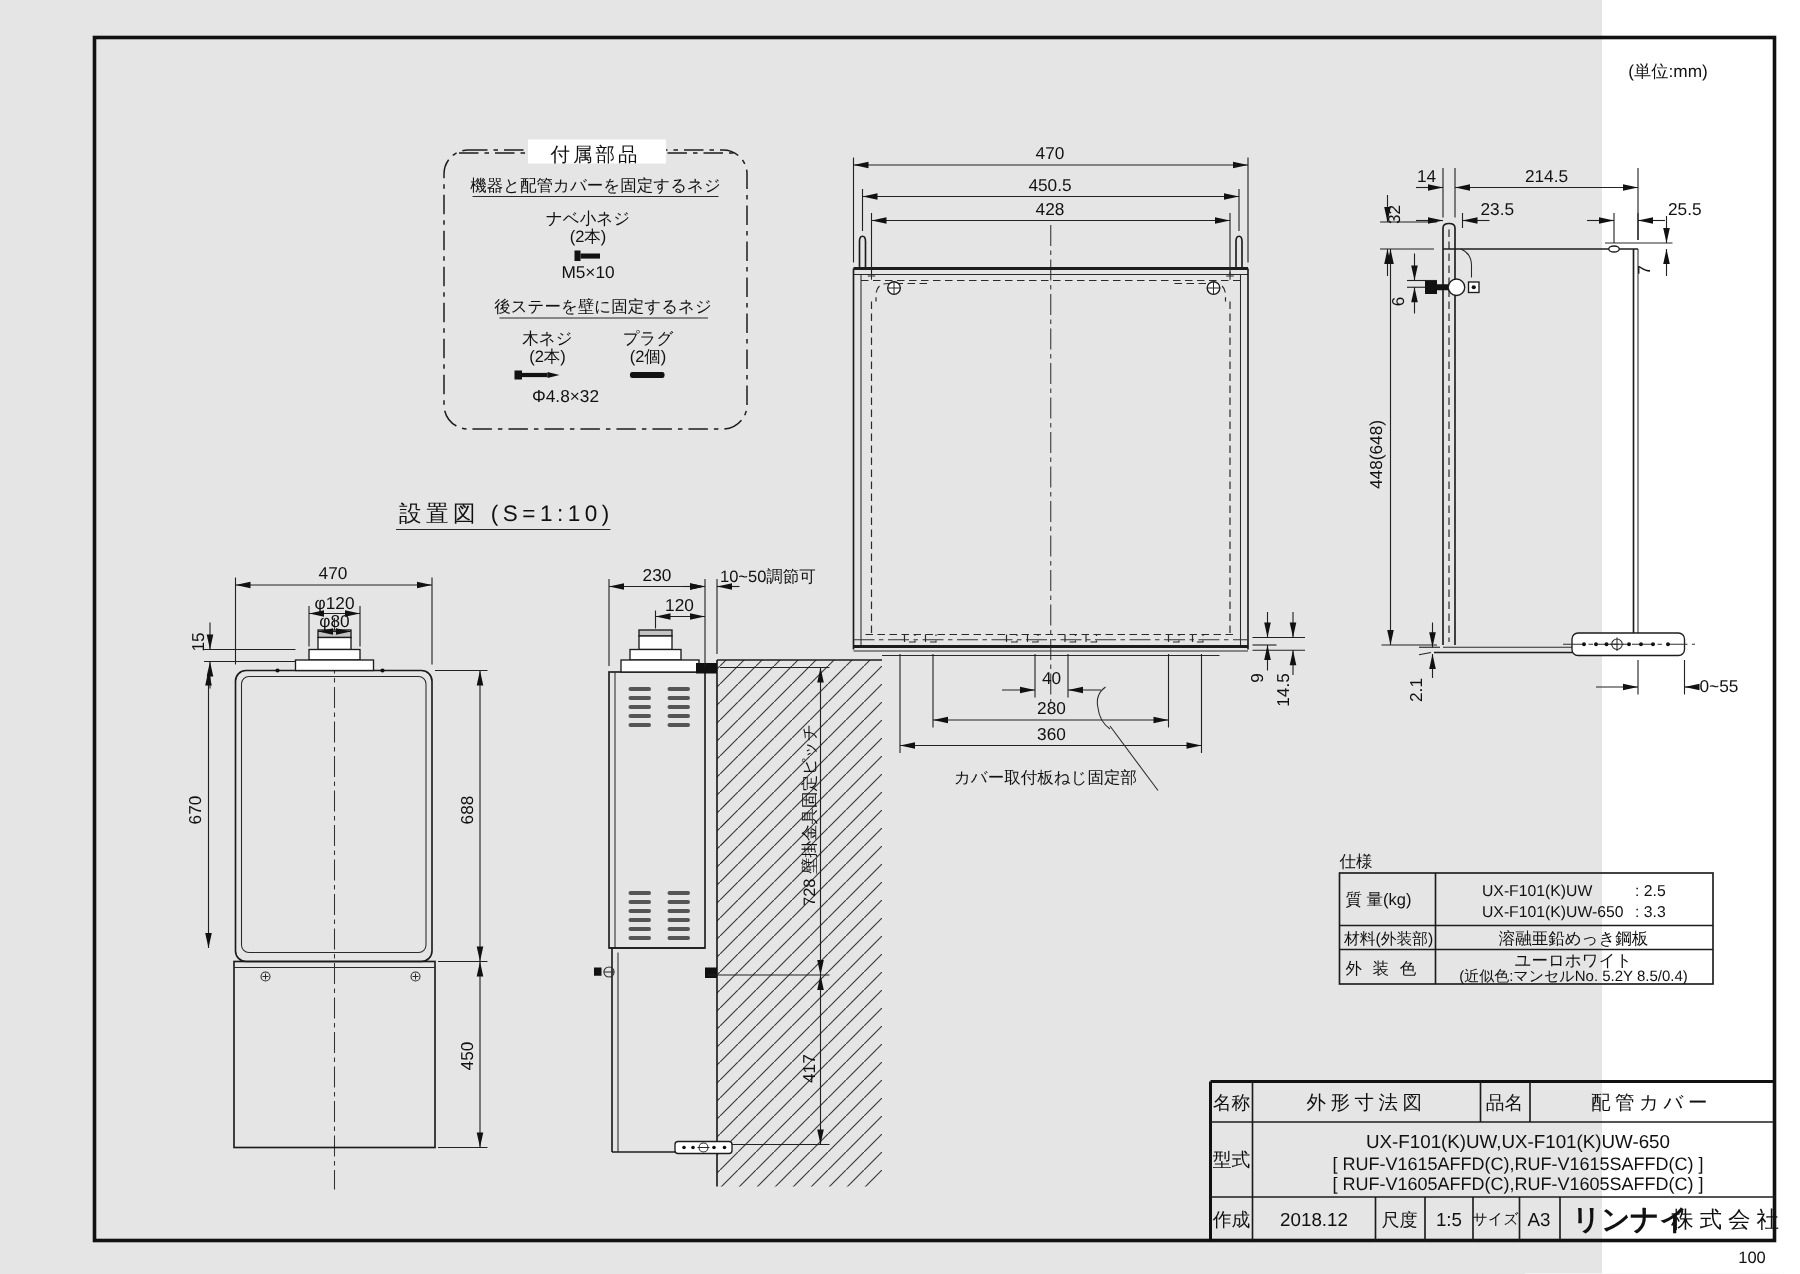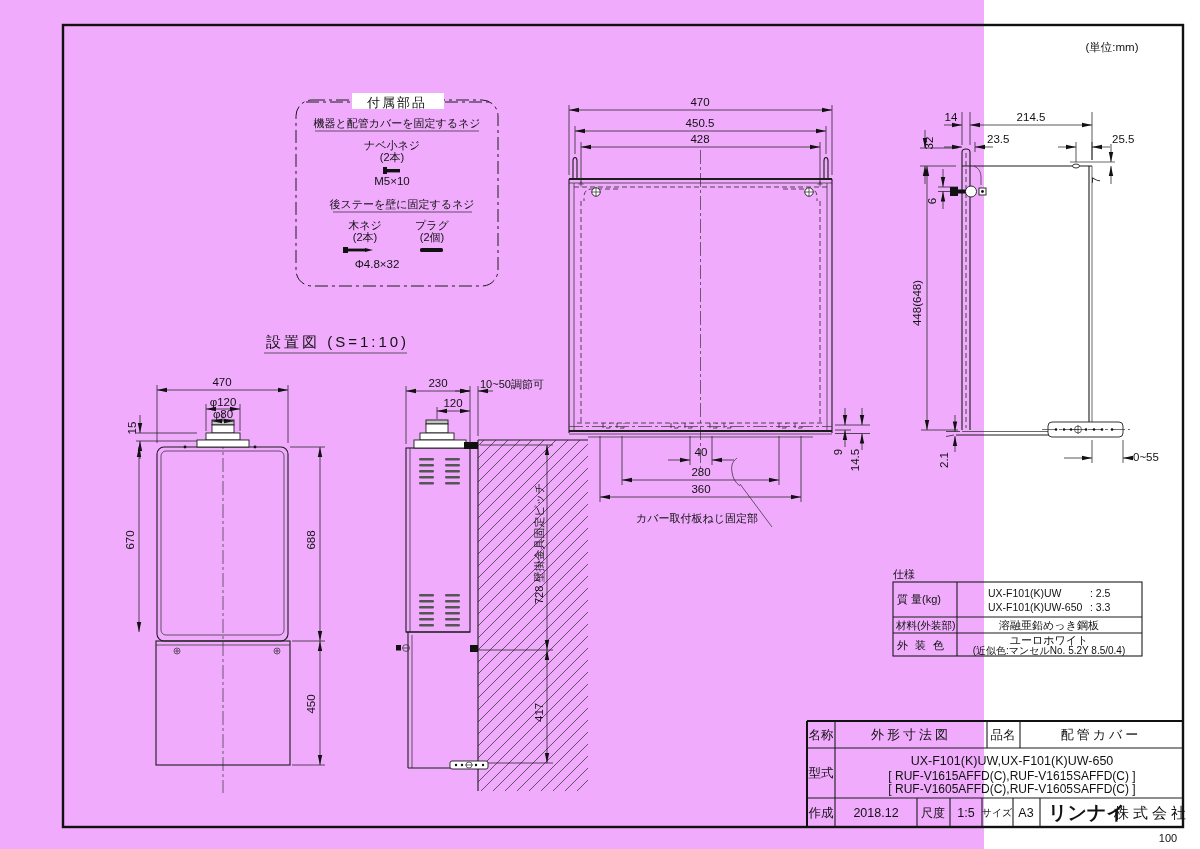--- a/index.html
+++ b/index.html
@@ -1,16 +1,16 @@
 <!DOCTYPE html>
 <html><head>
 <meta charset="utf-8">
 <style>
   html,body{margin:0;padding:0;background:#fff;}
-  .stage{position:relative;width:984px;height:849px;background:#f0abfc;}
+  .stage{position:relative;width:1068px;height:849px;background:#e5e5e5;}
   svg text{fill:#111;font-family:"Liberation Sans","DejaVu Sans",sans-serif;}
   .o{stroke:#1c1c1c;fill:none;stroke-width:1.1;}
   .o2{stroke:#1c1c1c;fill:none;stroke-width:2;}
   .thin{stroke:#2a2a2a;fill:none;stroke-width:0.7;}
   .dim{stroke:#222;fill:none;stroke-width:0.75;}
   .dsh{stroke:#2a2a2a;fill:none;stroke-width:0.8;stroke-dasharray:5 3;}
   .cl{stroke:#333;fill:none;stroke-width:0.7;stroke-dasharray:14 3 3 3;}
   .dd{stroke:#1c1c1c;fill:none;stroke-width:1;stroke-dasharray:13 4 3 4;}
   .dt{font-size:11.5px;}
   .jp{font-size:11px;}

